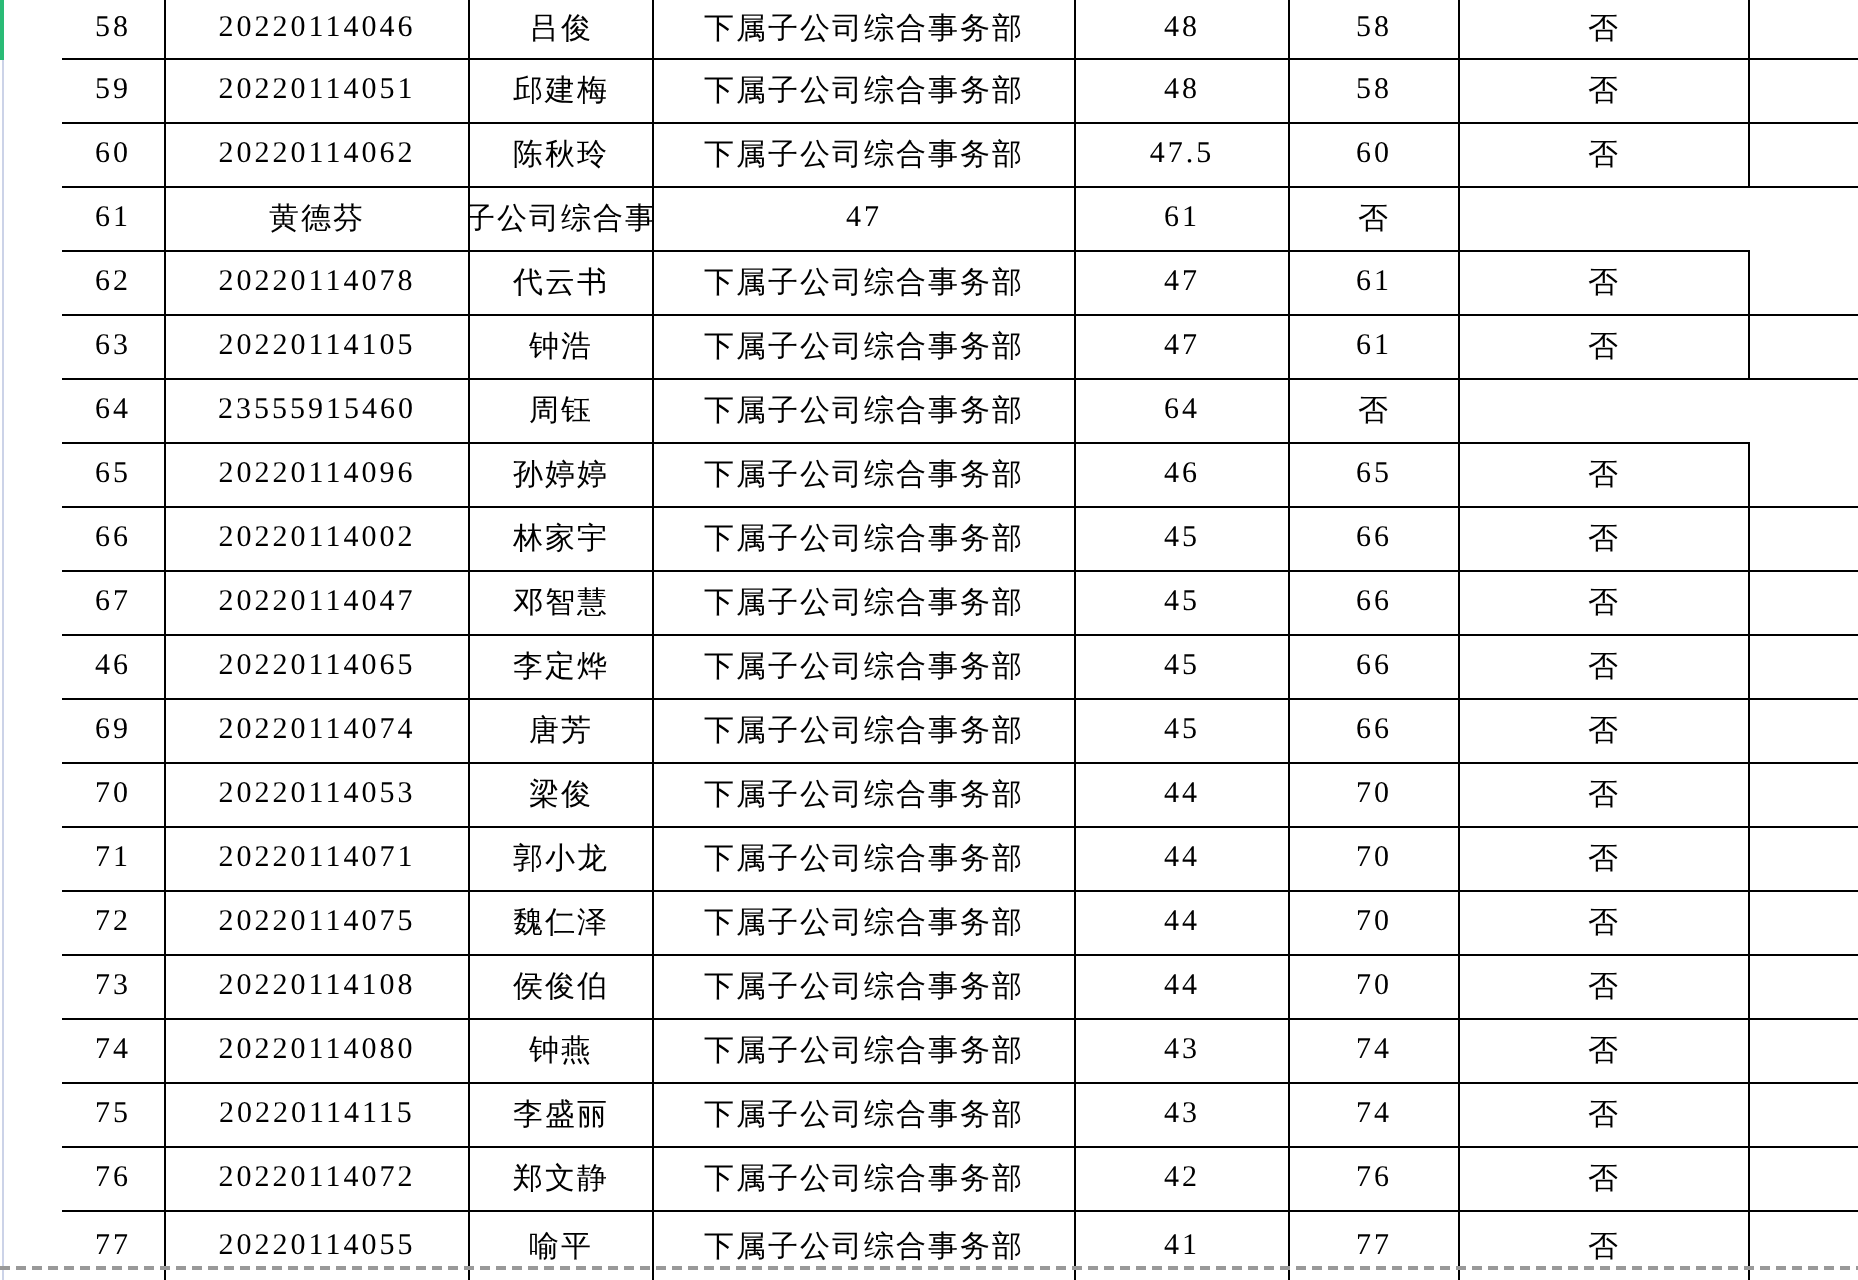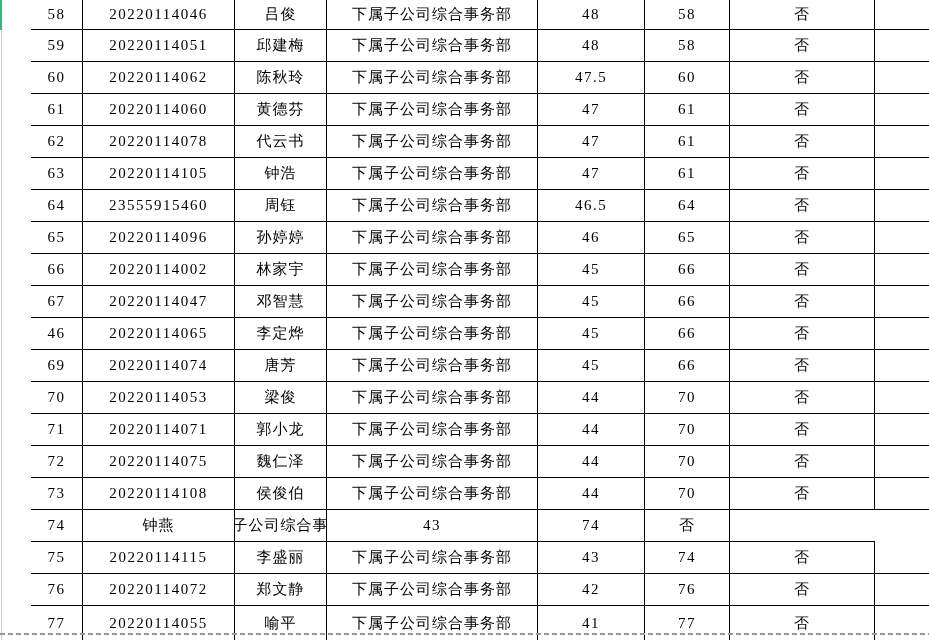--- a/index.html
+++ b/index.html
@@ -117,21 +117,20 @@
     <div class="td num">20220114062</div>
     <div class="td cjk">陈秋玲</div>
     <div class="td cjk">下属子公司综合事务部</div>
     <div class="td num">47.5</div>
     <div class="td num">60</div>
     <div class="td cjk">否</div>
     <div class="td"></div>
   </div>
       <div class="tr">
     <div class="td num">61</div>
-    <div class="td num">20220114060</div>
     <div class="td cjk">黄德芬</div>
     <div class="td cjk">下属子公司综合事务部</div>
     <div class="td num">47</div>
     <div class="td num">61</div>
     <div class="td cjk">否</div>
     <div class="td"></div>
   </div>
       <div class="tr">
     <div class="td num">62</div>
     <div class="td num">20220114078</div>
@@ -150,21 +149,20 @@
     <div class="td num">47</div>
     <div class="td num">61</div>
     <div class="td cjk">否</div>
     <div class="td"></div>
   </div>
       <div class="tr">
     <div class="td num">64</div>
     <div class="td num">23555915460</div>
     <div class="td cjk">周钰</div>
     <div class="td cjk">下属子公司综合事务部</div>
-    <div class="td num">46.5</div>
     <div class="td num">64</div>
     <div class="td cjk">否</div>
     <div class="td"></div>
   </div>
       <div class="tr">
     <div class="td num">65</div>
     <div class="td num">20220114096</div>
     <div class="td cjk">孙婷婷</div>
     <div class="td cjk">下属子公司综合事务部</div>
     <div class="td num">46</div>
@@ -247,20 +245,21 @@
     <div class="td num">20220114108</div>
     <div class="td cjk">侯俊伯</div>
     <div class="td cjk">下属子公司综合事务部</div>
     <div class="td num">44</div>
     <div class="td num">70</div>
     <div class="td cjk">否</div>
     <div class="td"></div>
   </div>
       <div class="tr">
     <div class="td num">74</div>
+    <div class="td num">20220114080</div>
     <div class="td cjk">钟燕</div>
     <div class="td cjk">下属子公司综合事务部</div>
     <div class="td num">43</div>
     <div class="td num">74</div>
     <div class="td cjk">否</div>
     <div class="td"></div>
   </div>
       <div class="tr">
     <div class="td num">75</div>
     <div class="td num">20220114115</div>

